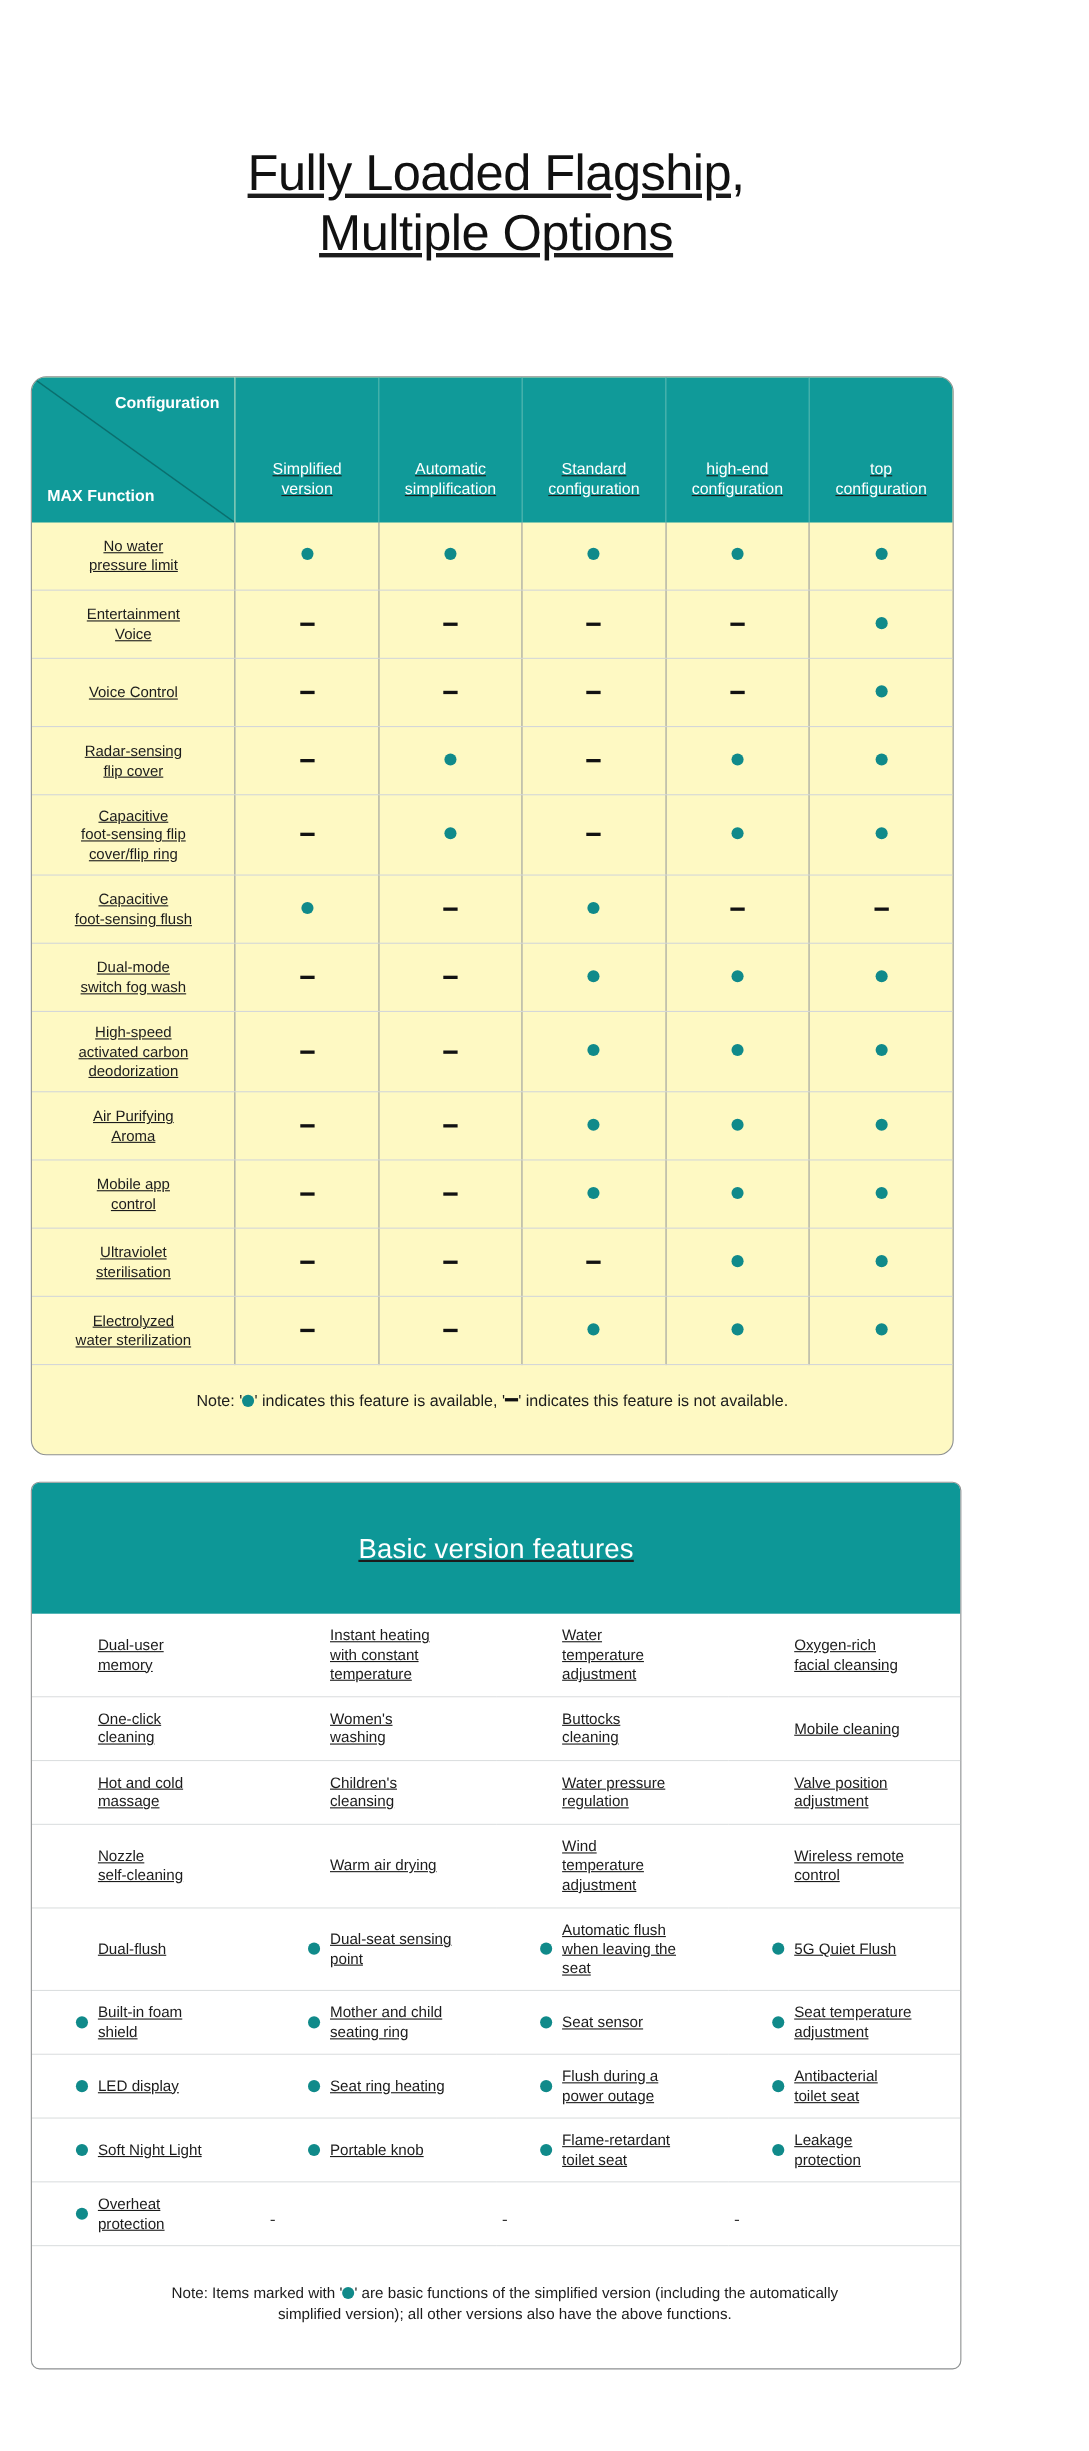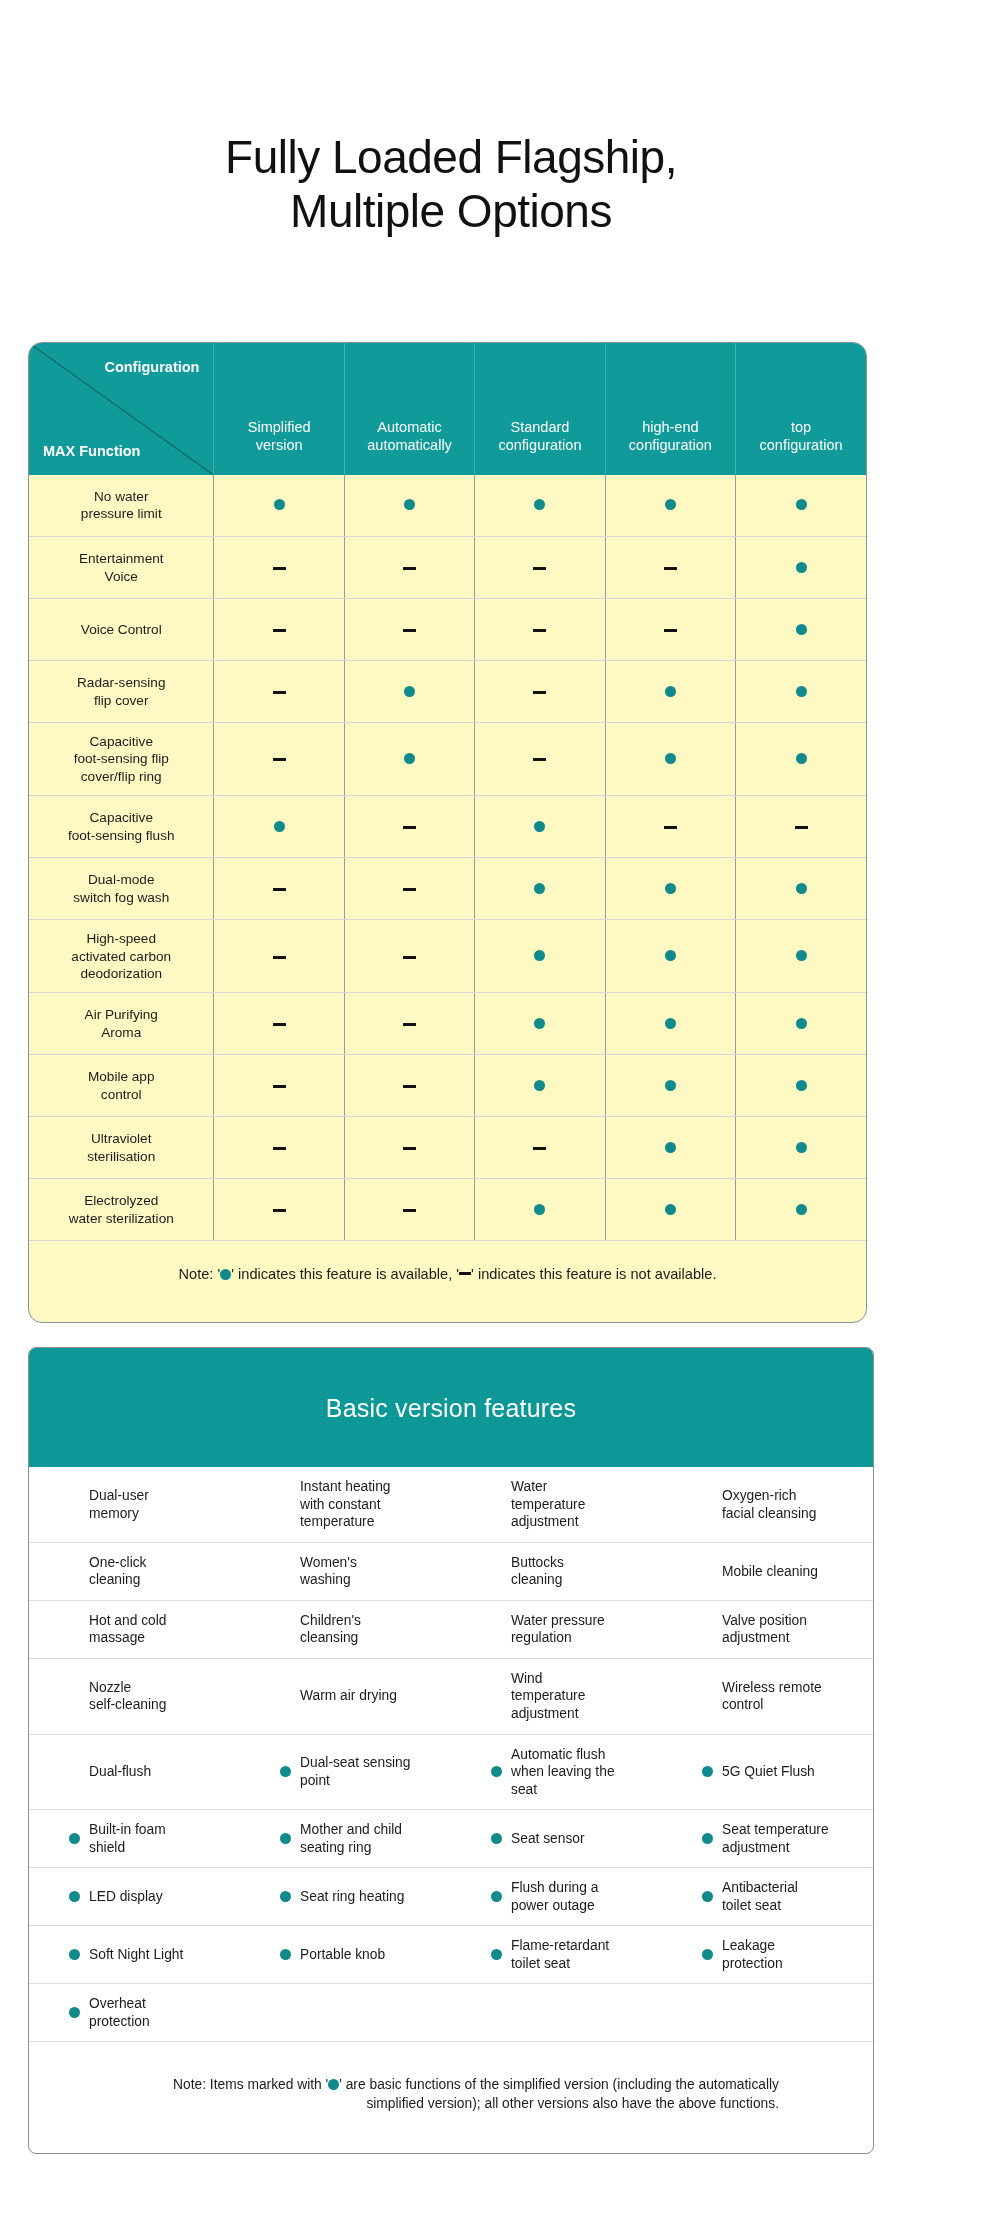--- a/index.html
+++ b/index.html
@@ -4,21 +4,21 @@
 <style>
   * { box-sizing: border-box; margin: 0; padding: 0; }
   html, body {
     width: 990px;
     background: #ffffff;
     font-family: "Liberation Sans", sans-serif;
     color: #1c1c1c;
   }
   body { padding: 0; }
 
-  .page { width: 902px; min-height: 2228px; position: relative; }
+  .page { width: 902px; min-height: 2228px; position: relative; text-decoration: underline; }
 
   
   .title-wrap {
     padding-top: 130px;
     padding-bottom: 0;
     text-align: center;
   }
   .title-line {
     font-size: 46px;
     font-weight: 400;
@@ -191,21 +191,21 @@
   .bcell .btext { flex: 1 1 auto; }
   td.empty-cell { }
 
   .note2 {
     padding: 34px 0 40px 0;
     text-align: center;
     font-size: 13.8px;
     line-height: 1.34;
     color: #1c1c1c;
   }
-  .note2 .inner { display: inline-block; text-align: right; max-width: 640px; margin-left: 16px; }
+  .note2 .inner { display: inline-block; text-align: center; max-width: 640px; margin-left: 16px; }
 
   .bottom-pad { height: 70px; }
 </style>
 </head>
 <body>
 
 <div class="page">
 
   <div class="title-wrap">
     <div class="title-line">Fully Loaded Flagship,</div>
@@ -227,21 +227,21 @@
           <th class="hdr-corner">
             <span class="diag">
               <svg viewBox="0 0 219 132" preserveAspectRatio="none" aria-hidden="true">
                 <line x1="0" y1="0" x2="219" y2="132" stroke="#0b6f6e" stroke-width="1.4"></line>
               </svg>
             </span>
             <span class="corner-top">Configuration</span>
             <span class="corner-bot">MAX Function</span>
           </th>
           <th class="hdr-cell"><span><span>Simplified</span><br><span>version</span></span></th>
-          <th class="hdr-cell"><span><span>Automatic</span><br><span>automatically</span></span></th>
+          <th class="hdr-cell"><span><span>Automatic</span><br><span>simplification</span></span></th>
           <th class="hdr-cell"><span><span>Standard</span><br><span>configuration</span></span></th>
           <th class="hdr-cell"><span><span>high-end</span><br><span>configuration</span></span></th>
           <th class="hdr-cell"><span><span>top</span><br><span>configuration</span></span></th>
         </tr>
       </thead>
       <tbody id="cmp-body">
           <tr>
             <td class="feat">No water<br>pressure limit</td>
             <td class="mark"><span class="dot"></span></td>
             <td class="mark"><span class="dot"></span></td>

